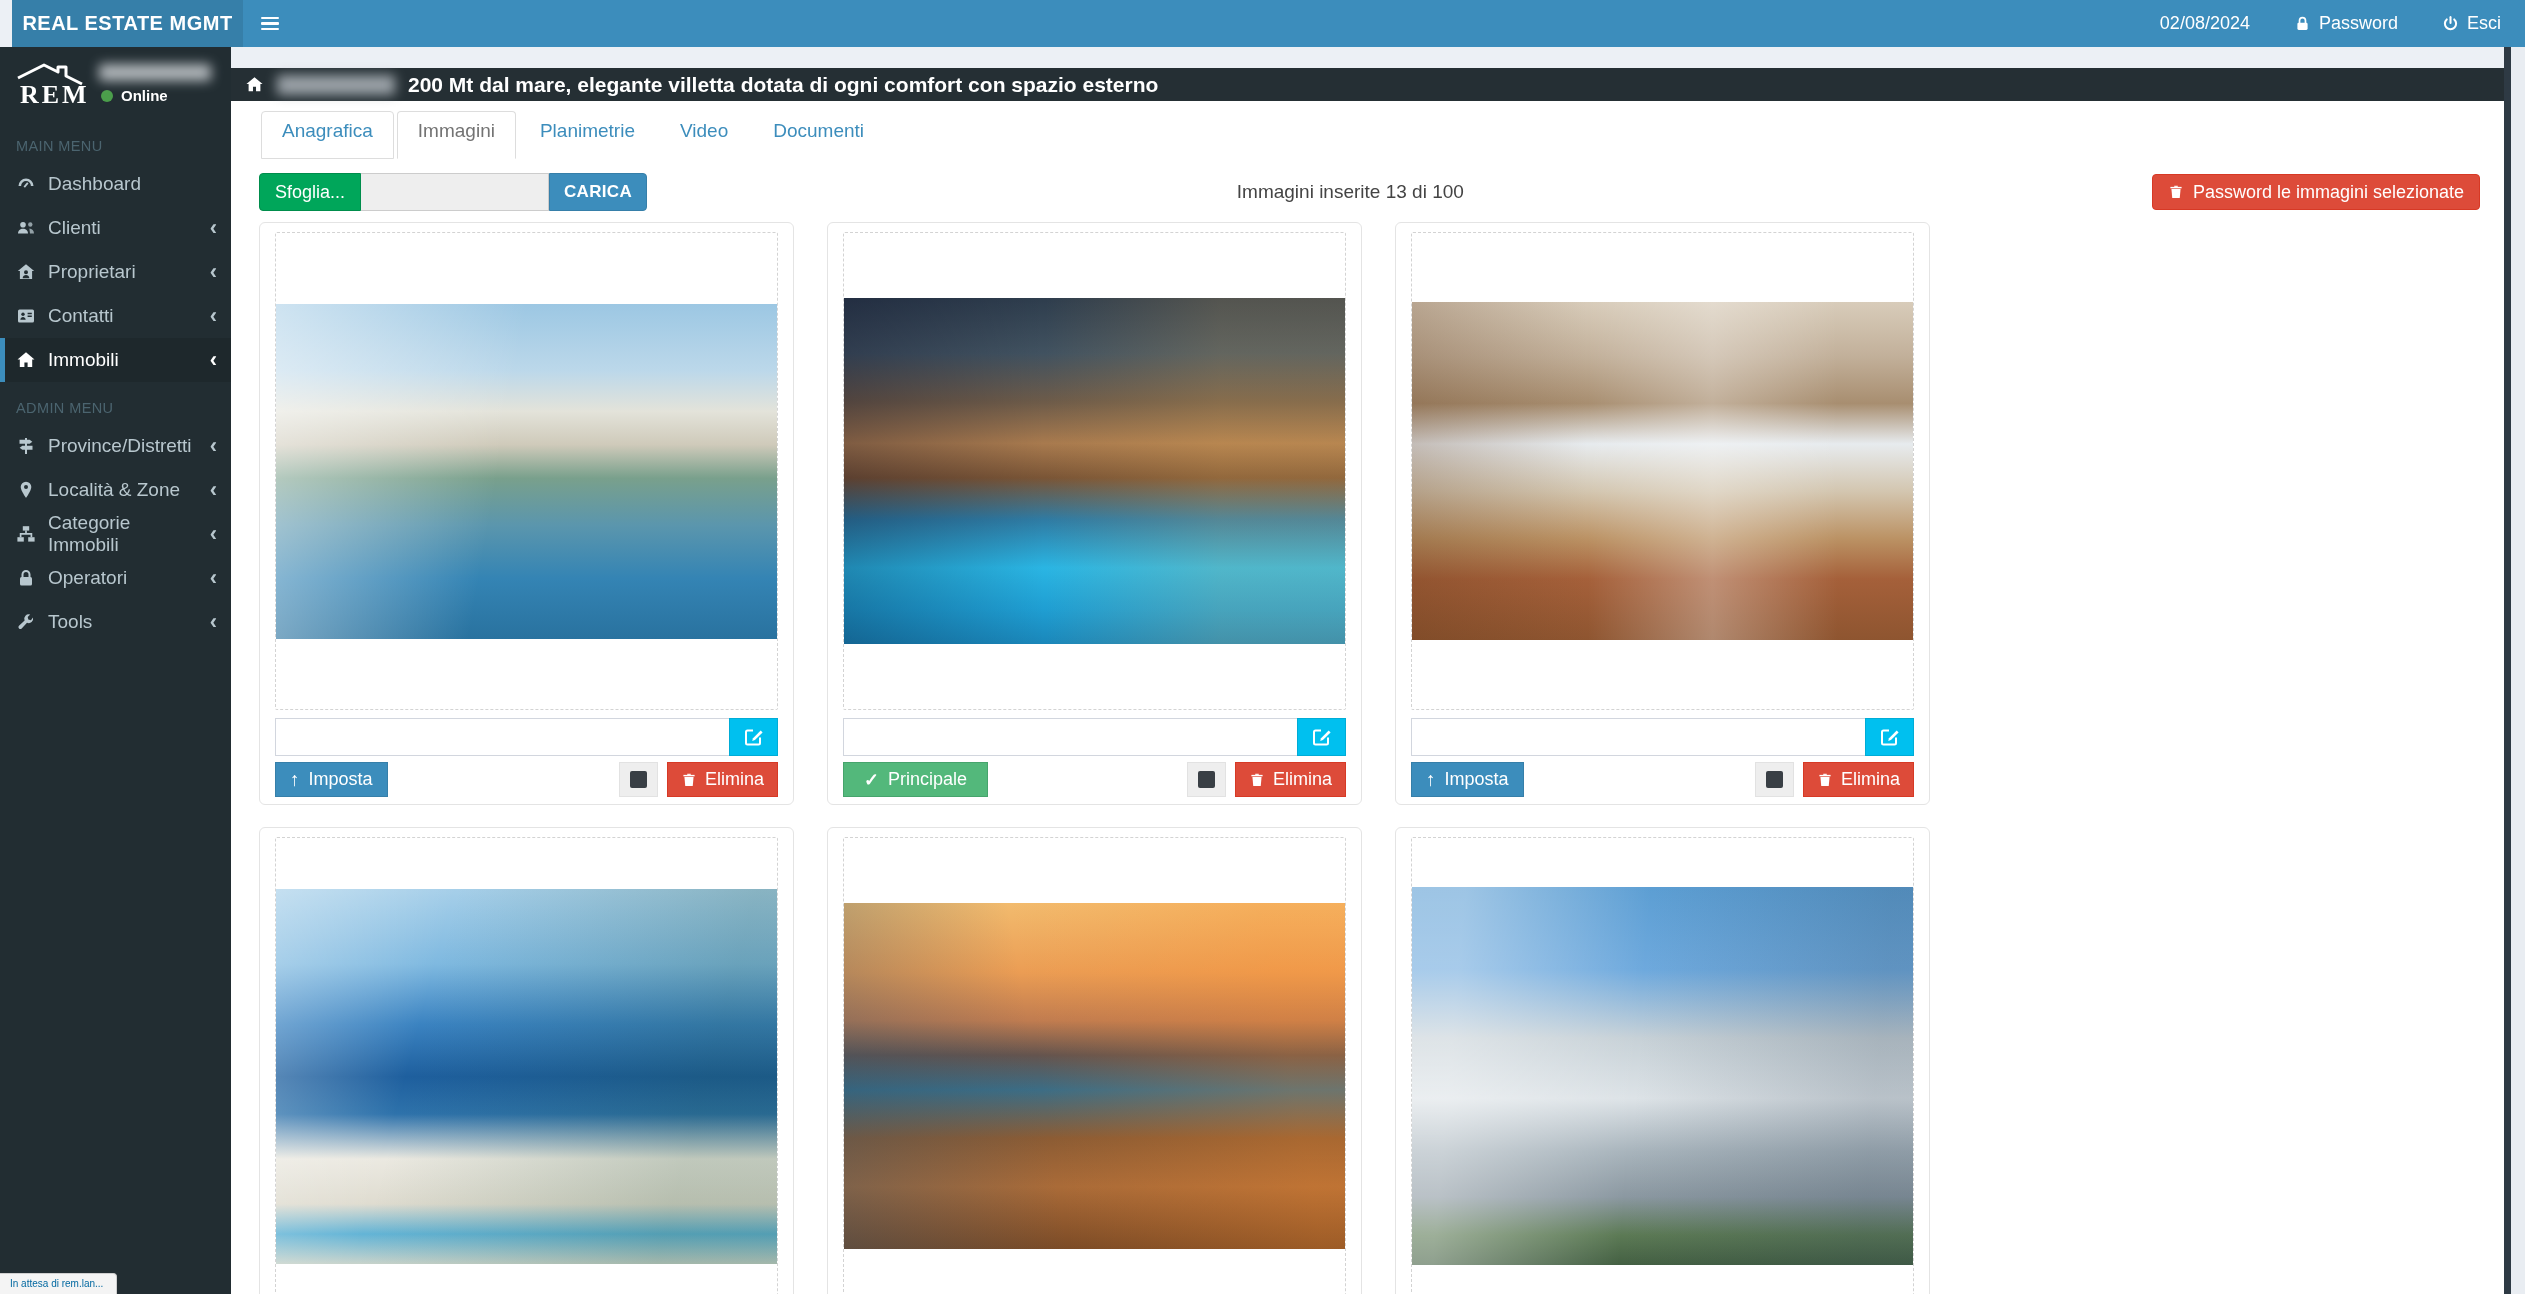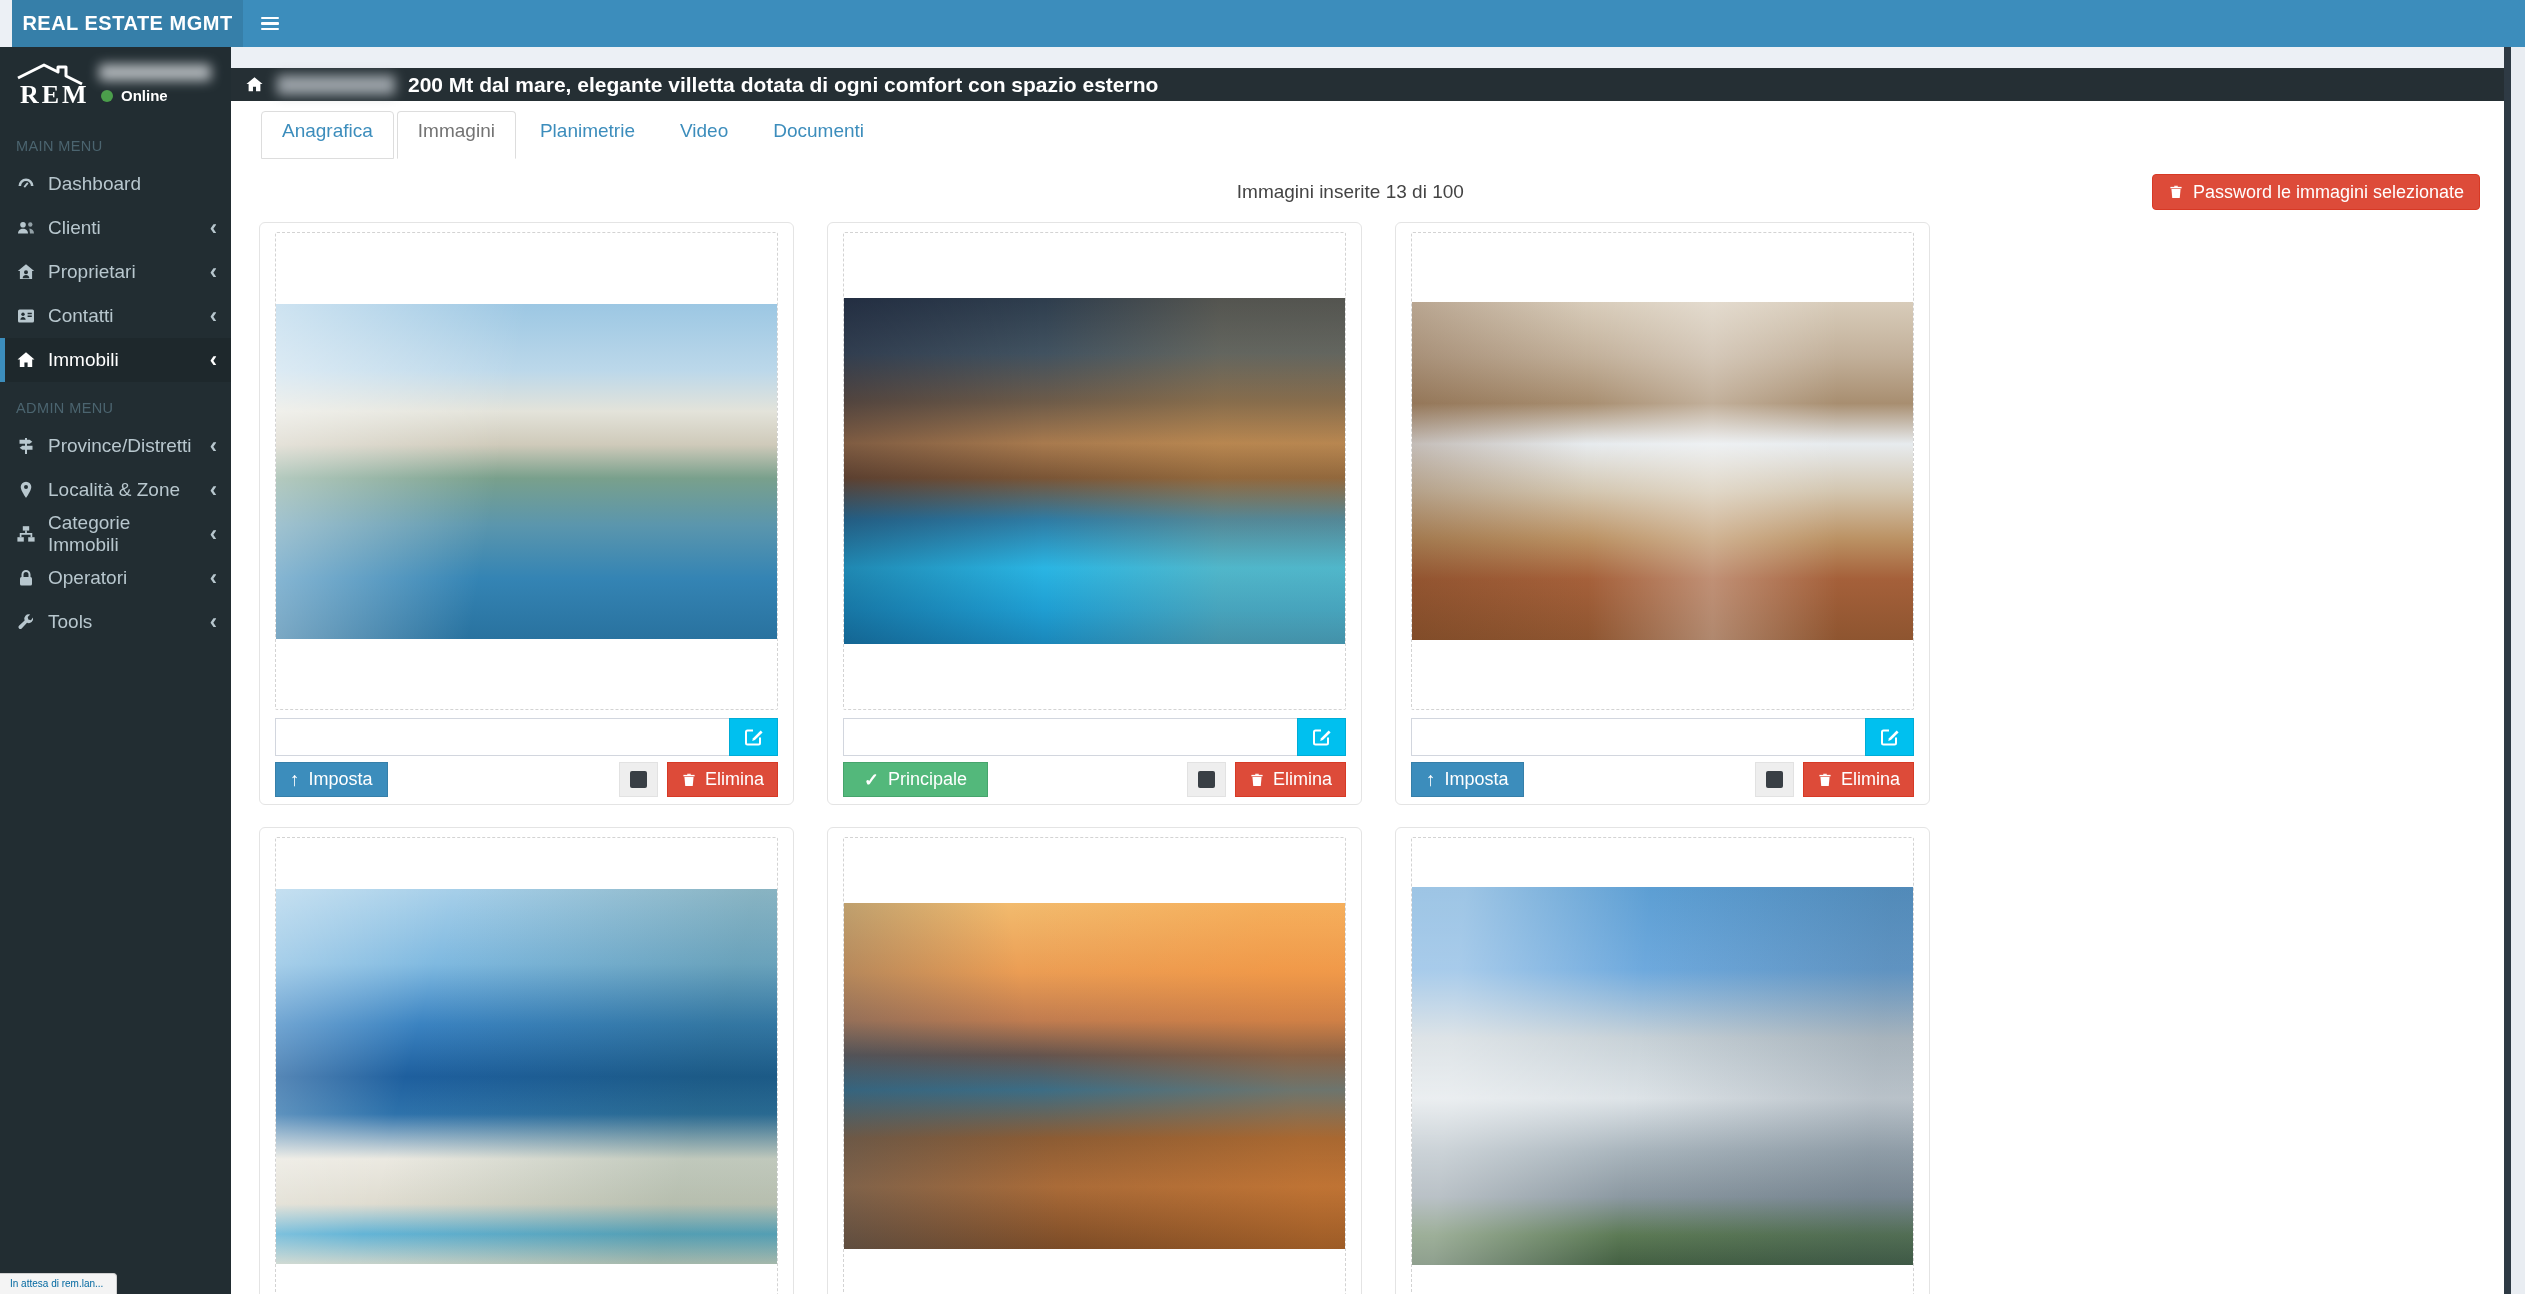--- a/index.html
+++ b/index.html
@@ -90,20 +90,37 @@
 </head>
 <body>
 
 <header class="navbar">
   <div class="brand">REAL ESTATE MGMT</div>
   <div class="hamburger">
     <i></i>
       <i></i>
       <i></i>
   </div>
+  <div class="nav-right">
+    <span class="nav-item">02/08/2024</span>
+    <span class="nav-item">
+      <svg viewBox="0 0 20 20">
+          <rect x="4" y="9" width="12" height="8.5" rx="1.5" fill="currentColor"></rect>
+          <path d="M6.5 9.5V6.5a3.5 3.5 0 0 1 7 0v3" fill="none" stroke="currentColor" stroke-width="2"></path>
+        </svg>
+      <span>Password</span>
+    </span>
+    <span class="nav-item">
+      <svg viewBox="0 0 20 20">
+          <path d="M10 2.5v7" stroke="currentColor" stroke-width="2.4" stroke-linecap="round"></path>
+          <path d="M5.6 5.2a6.6 6.6 0 1 0 8.8 0" fill="none" stroke="currentColor" stroke-width="2.4" stroke-linecap="round"></path>
+        </svg>
+      <span>Esci</span>
+    </span>
+  </div>
 </header>
 
 <aside class="sidebar">
   <div class="user-panel">
     <svg class="rem-logo" viewBox="0 0 72 46">
       <path d="M4 16 L30 3 L44 10 L44 5 L52 5 L52 14 L68 22" fill="none" stroke="#fff" stroke-width="3" stroke-linejoin="round"></path>
       <text x="6" y="41" fill="#fff" font-size="26" font-weight="bold" letter-spacing="3" font-family="Liberation Serif, serif">REM</text>
     </svg>
     <div class="user-meta">
       <div class="blur-chip user-name-blur"></div>
@@ -224,20 +241,25 @@
 
   <nav class="tabs">
     <span class="tab boxed">Anagrafica</span>
     <span class="tab active">Immagini</span>
     <span class="tab">Planimetrie</span>
     <span class="tab">Video</span>
     <span class="tab">Documenti</span>
   </nav>
 
   <div class="toolbar">
+    <div class="input-group">
+      <button class="btn btn-browse">Sfoglia...</button>
+      <span class="file-box"></span>
+      <button class="btn btn-upload">CARICA</button>
+    </div>
     <span class="count-text">Immagini inserite 13 di 100</span>
     <button class="btn-del-selected">
       <svg viewBox="0 0 20 20">
           <path d="M4.3 6.2h11.4l-1 11.3H5.3z" fill="currentColor"></path>
           <rect x="3" y="3.6" width="14" height="1.8" fill="currentColor"></rect>
           <path d="M7.8 2.2h4.4v1.4H7.8z" fill="currentColor"></path>
         </svg>
       <span>Password le immagini selezionate</span>
     </button>
   </div>

